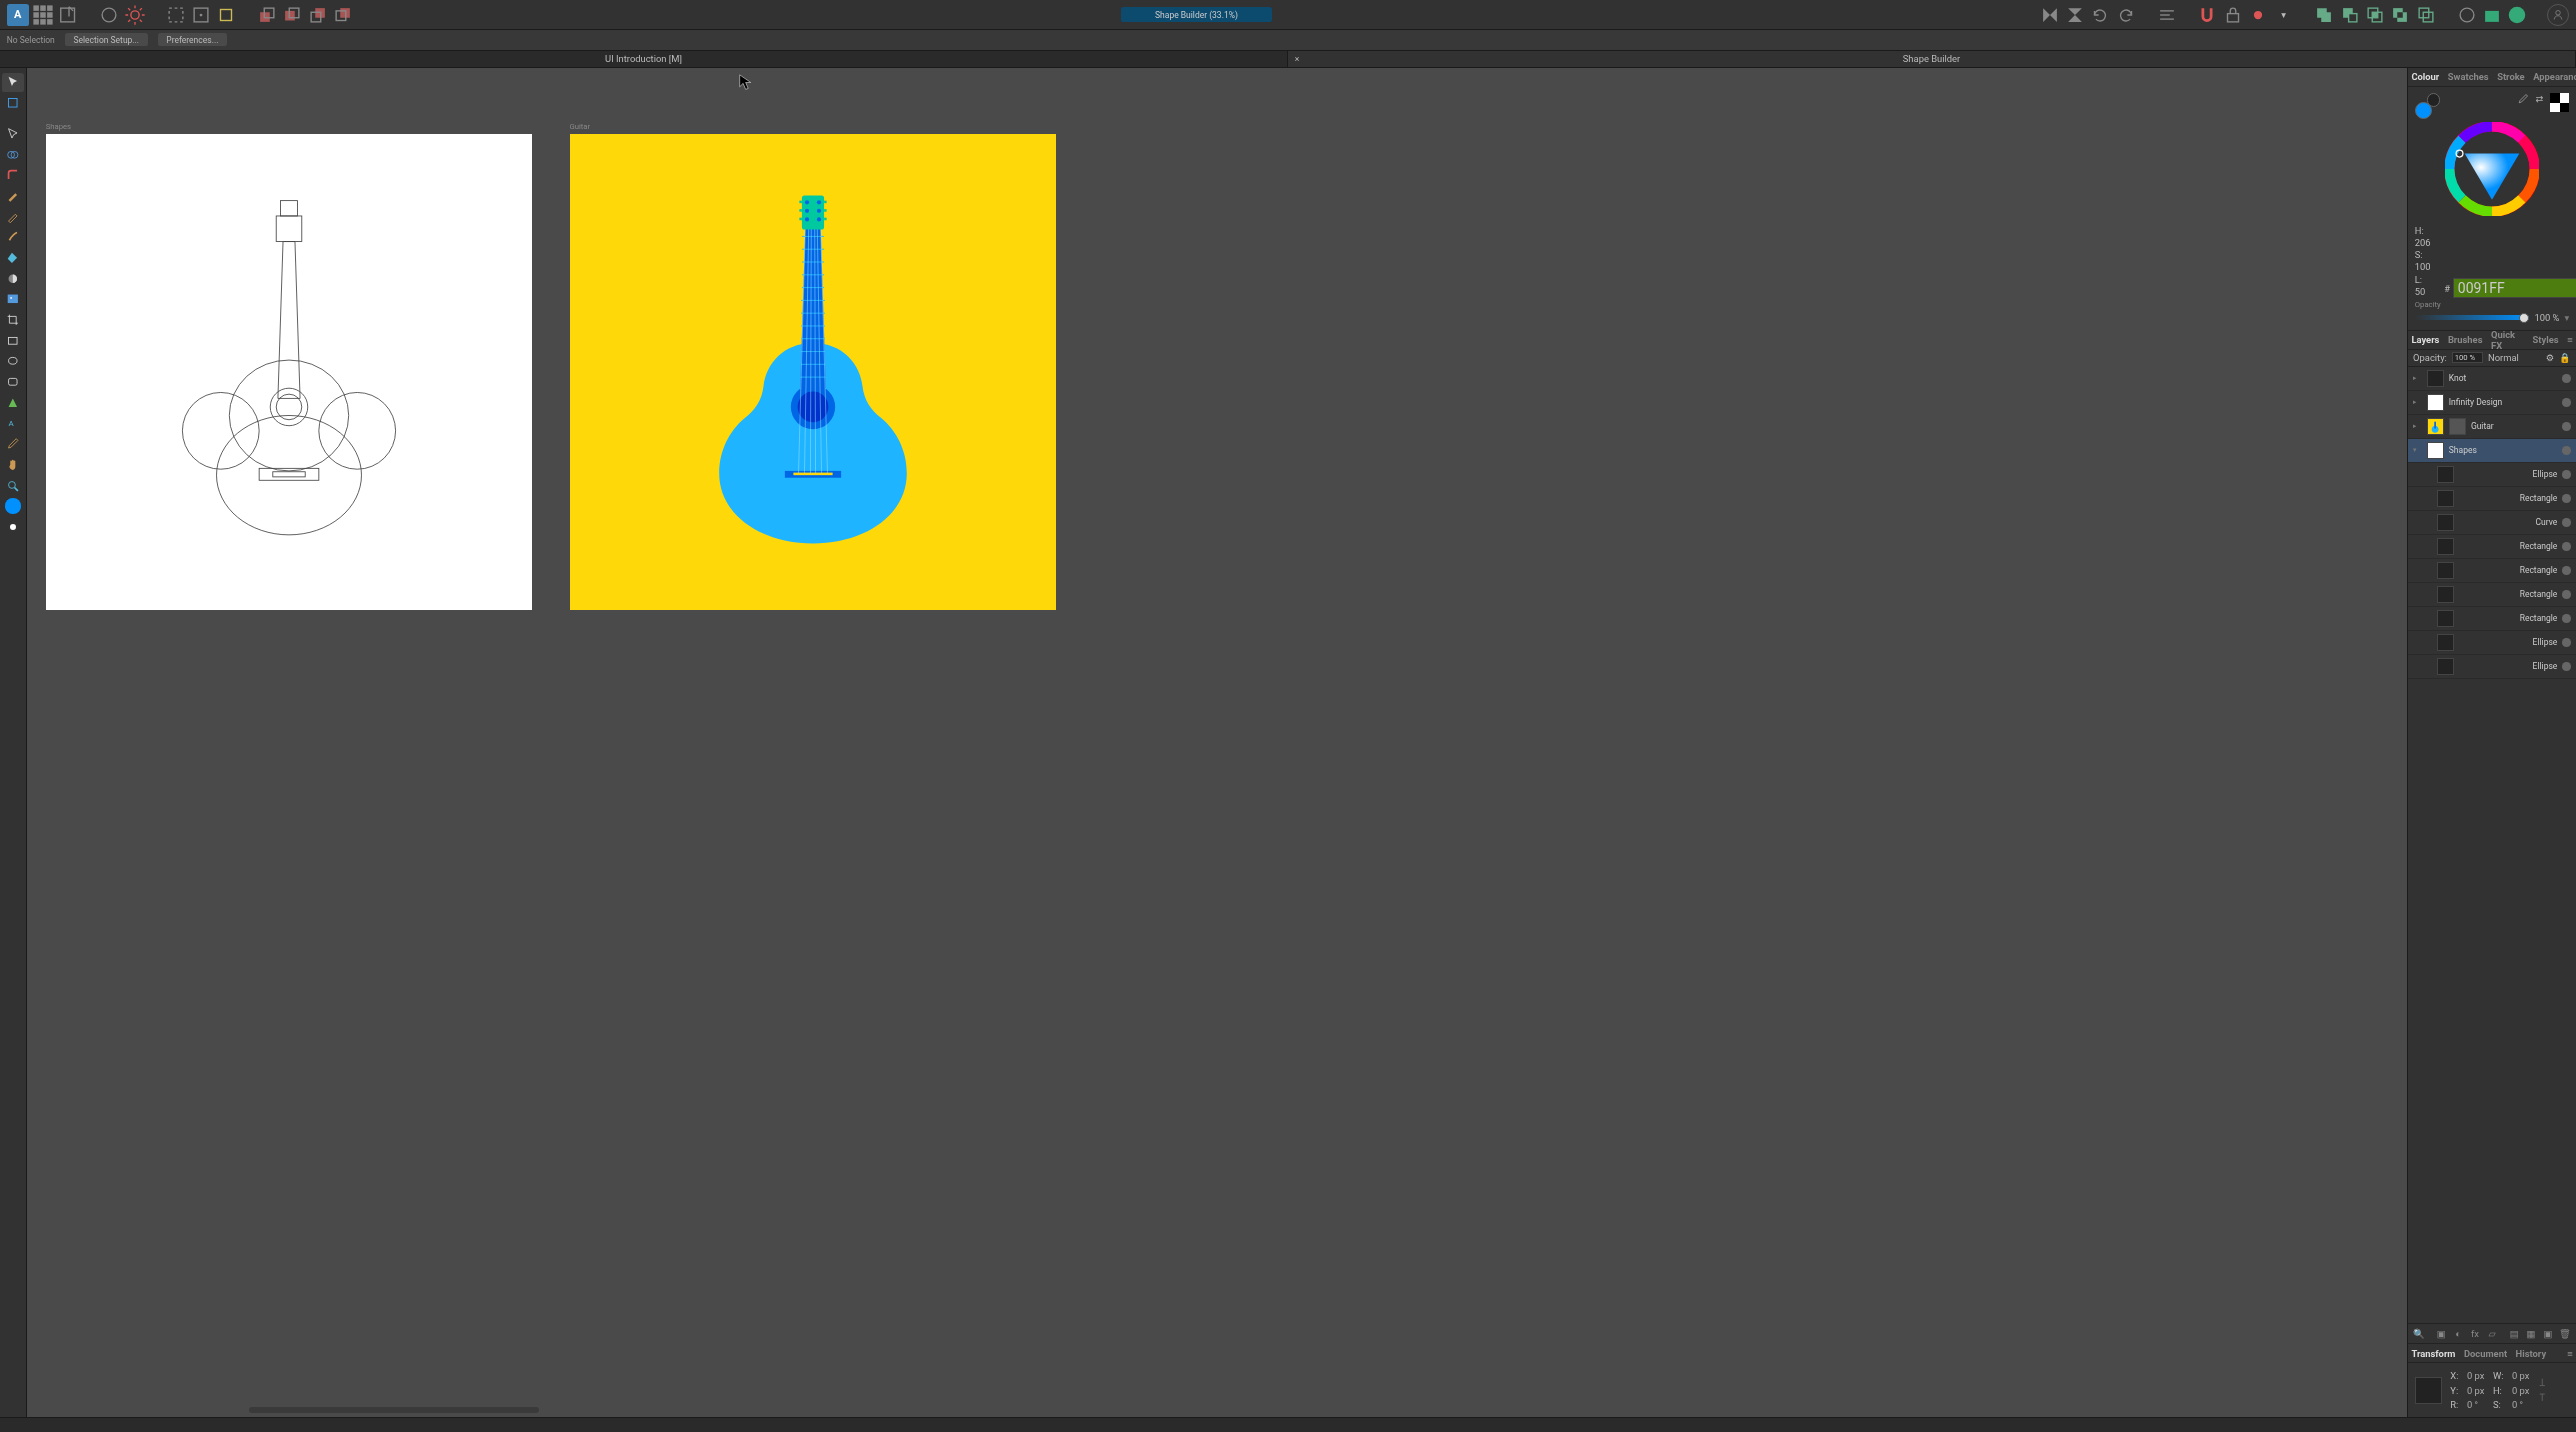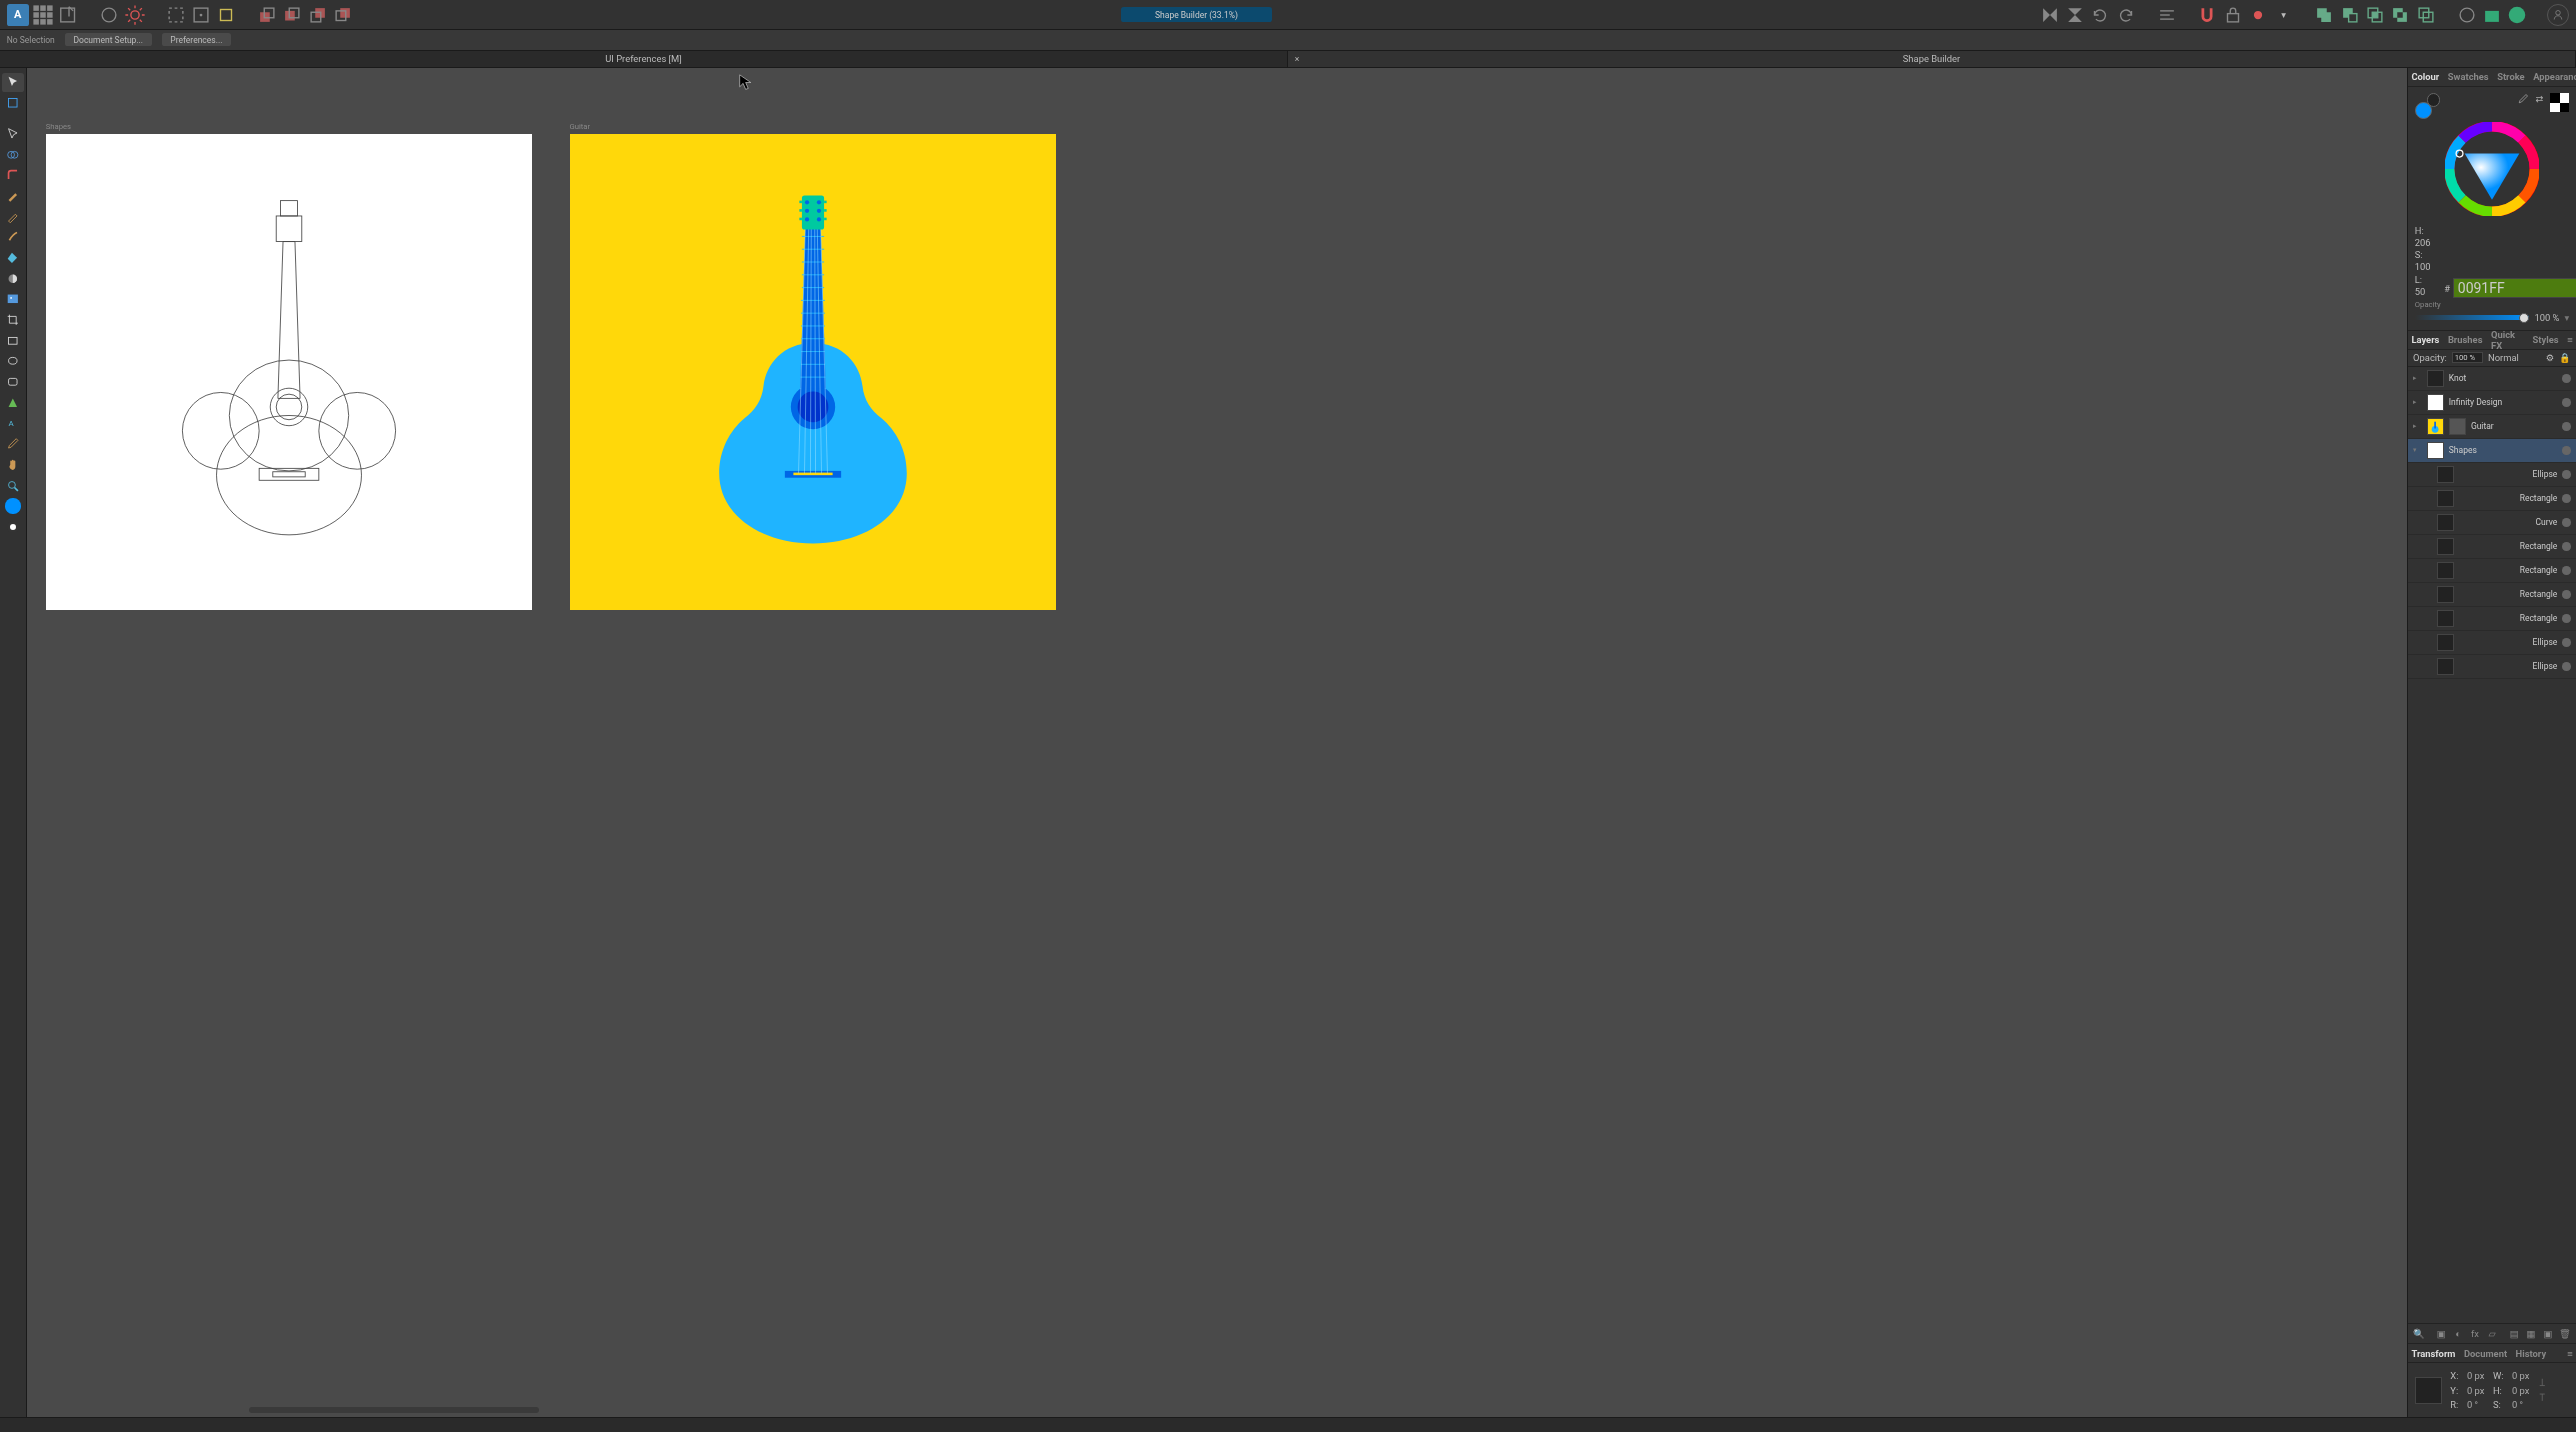--- a/index.html
+++ b/index.html
@@ -284,27 +284,27 @@
     <div class="persona">
         <svg width="12" height="12" viewBox="0 0 16 16">
           <circle cx="8" cy="5" r="3" fill="none" stroke="#888"></circle>
           <path d="M3 14c0-3 2-5 5-5s5 2 5 5" fill="none" stroke="#888"></path>
         </svg>
       </div>
   </div>
 
   <div class="ctxbar">
     <span class="lbl">No Selection</span>
-    <span class="btn">Document Setup...</span>
+    <span class="btn">Selection Setup...</span>
     <span class="btn">Preferences...</span>
   </div>
 
   <div class="doctabs">
     <div class="doctab">
-      <span>UI Preferences [M]</span>
+      <span>UI Introduction [M]</span>
     </div>
     <div class="doctab active">
       <span class="close">×</span>
       <span>Shape Builder</span>
     </div>
   </div>
 
   <div class="main">
 
     <div class="toolbox">

